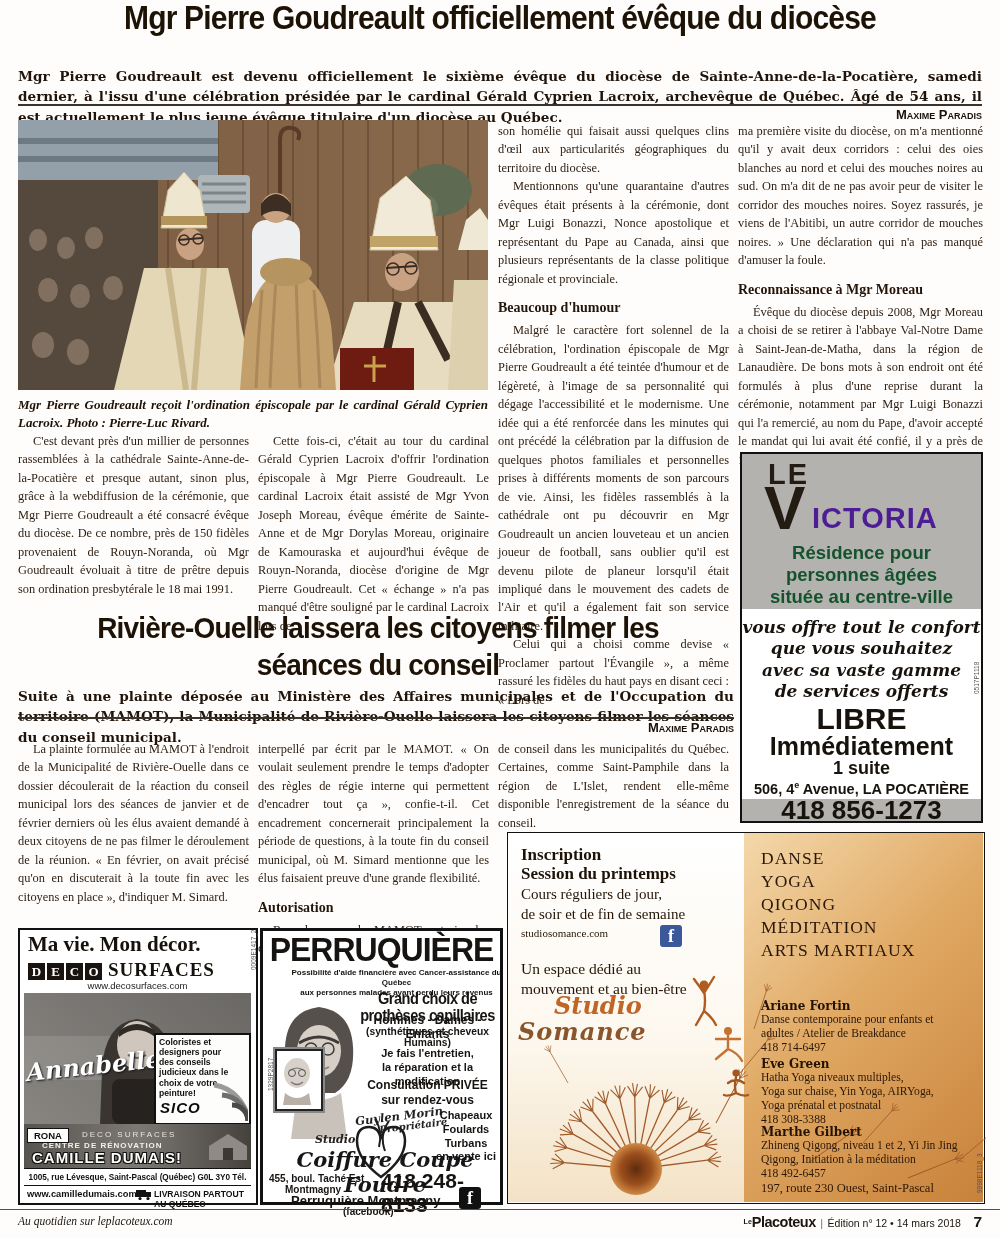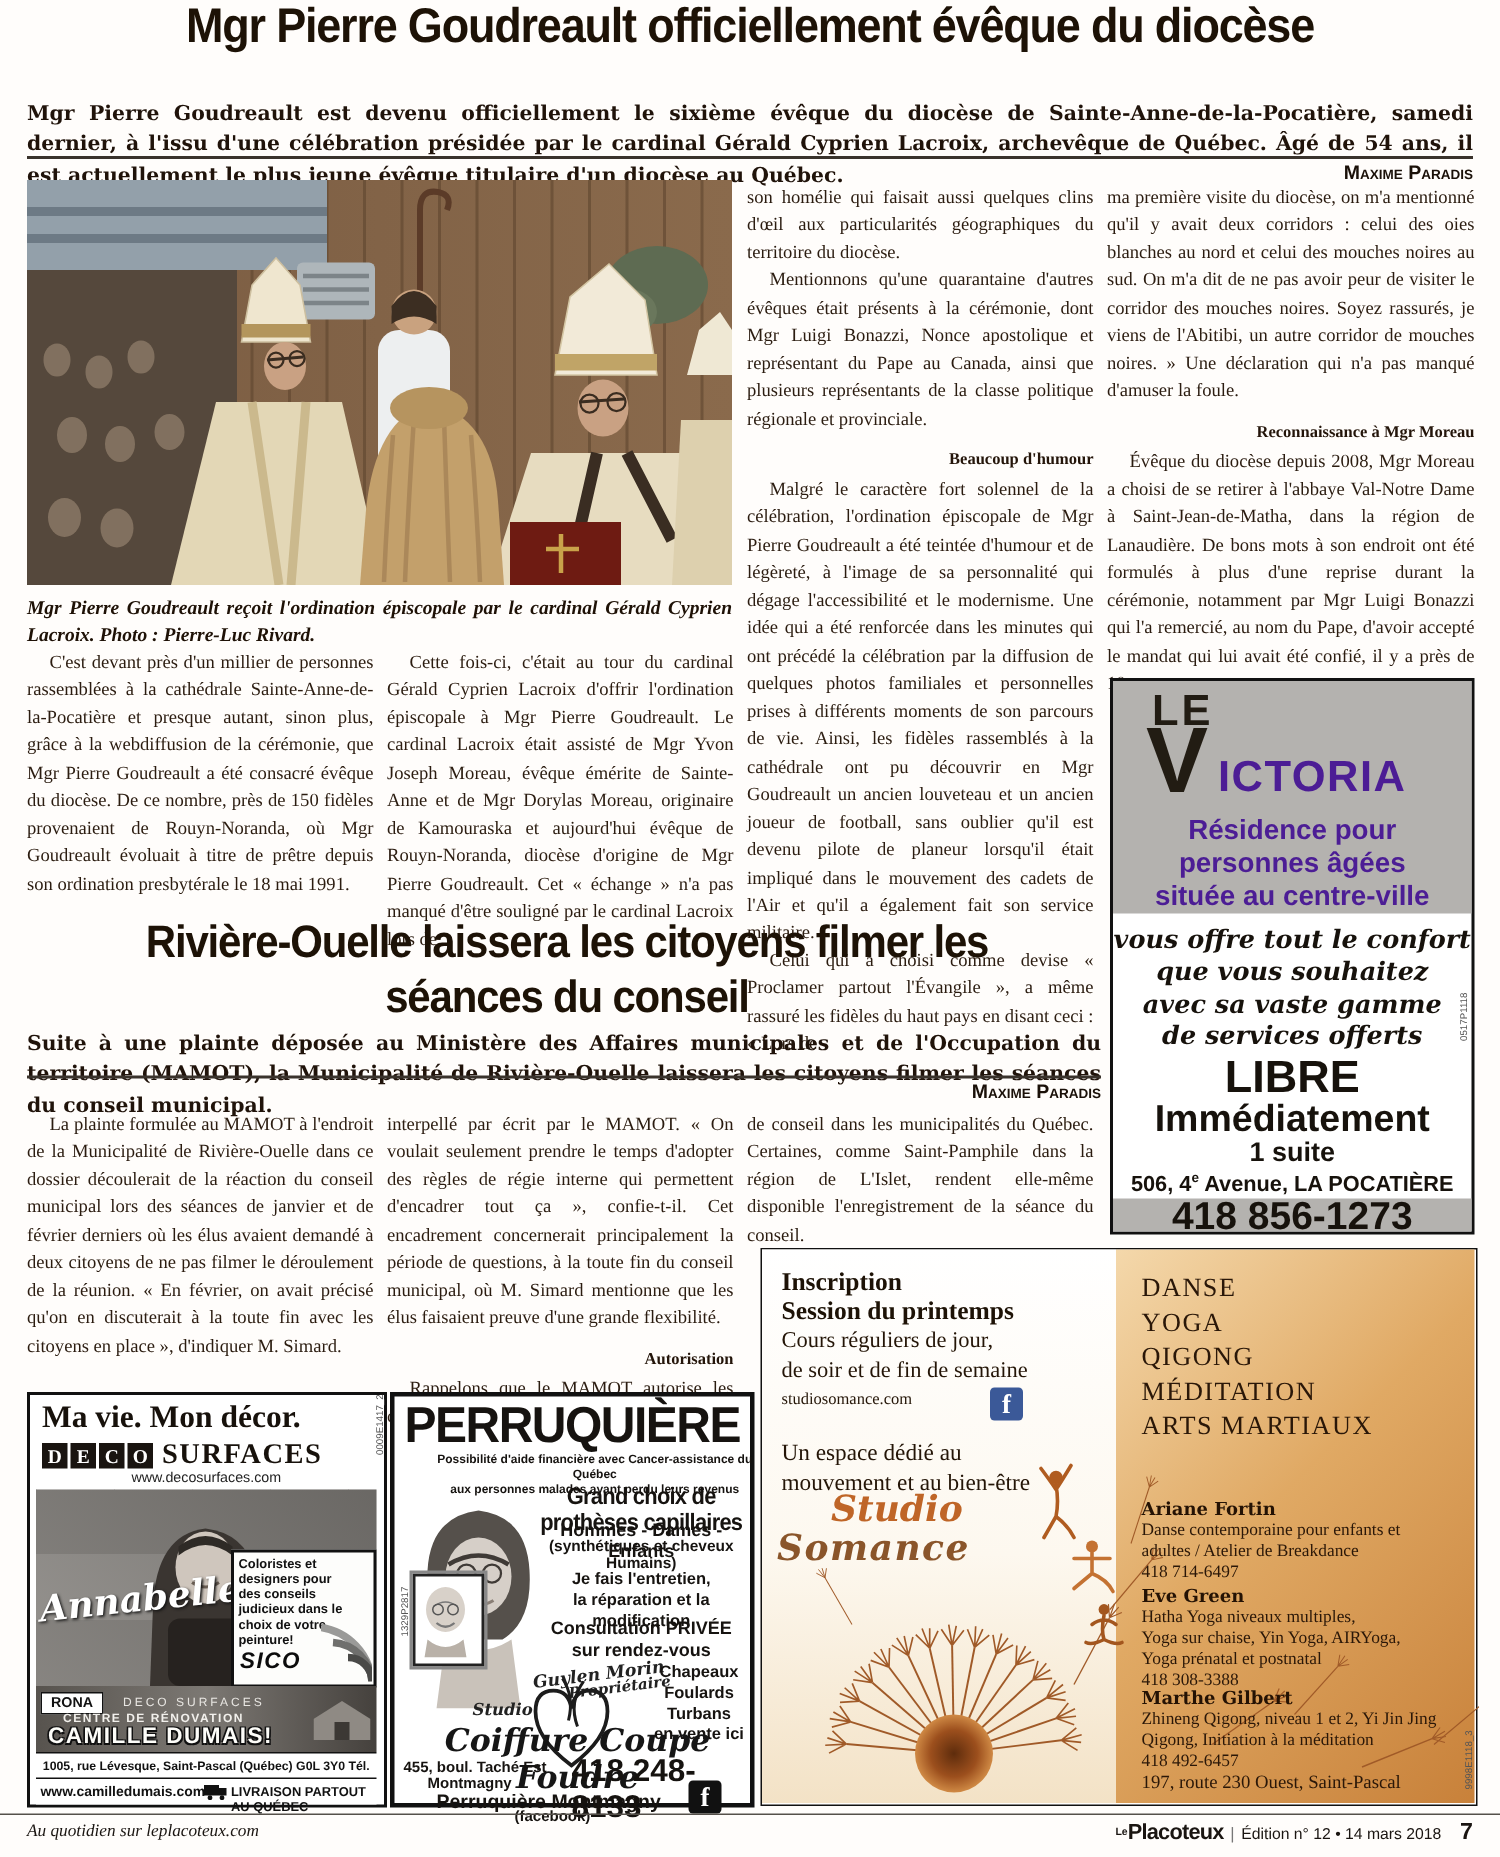--- a/index.html
+++ b/index.html
@@ -12,30 +12,30 @@
       letter-spacing:-0.8px;transform:scaleY(1.08);transform-origin:top center;}
   .lede{font-family:"DejaVu Serif",serif;font-weight:bold;font-size:13.6px;line-height:1.5;
         color:#20130a;text-align:justify;}
   .byline{font-family:"Liberation Sans",sans-serif;font-weight:bold;font-variant:small-caps;
           font-size:13px;color:#1a1008;text-align:right;}
   .rule{background:#3a332c;height:1.5px;}
   .body{font-size:12.4px;line-height:1.49;text-align:justify;color:#2b1c10;hyphens:auto;}
   .body p{margin:0 0 0 0;text-indent:15px;}
   .body p.noindent{text-indent:0;}
   .body p.gap{margin-top:18px;}
-  .subhead{font-weight:bold;text-align:right;font-size:11px;margin:10px 0 2px 0;color:#24150a;}
+  .subhead{font-weight:bold;text-align:left;font-size:14px;margin:10px 0 2px 0;color:#24150a;}
   .caption{font-weight:bold;font-style:italic;font-size:13px;line-height:1.35;color:#1e1106;text-align:justify;}
   .adborder{border:2px solid #111;background:#fff;box-sizing:border-box;}
   .pre{white-space:pre-line;}
   .vcode{font-family:"Liberation Sans",sans-serif;font-size:6.5px;color:#555;
          transform:rotate(-90deg);transform-origin:left top;white-space:nowrap;}
   
   .vic-gray{background:#b4b2af;}
   .vic-sub{font-family:"Liberation Sans",sans-serif;font-weight:bold;font-size:18.5px;line-height:1.18;
-           text-align:center;color:#4c1d95;}
+           text-align:center;color:#14532d;}
   .vic-pitch{font-family:"DejaVu Serif",serif;font-weight:bold;font-style:italic;font-size:17px;
              line-height:1.25;text-align:center;color:#17120c;}
   
   .deco-box{display:inline-block;width:17px;height:17px;background:#191410;color:#fff;
             font-family:"Liberation Serif",serif;font-weight:bold;font-size:13px;text-align:center;
             line-height:17px;margin-right:2px;}
   .tilebg{background:
      linear-gradient(45deg,rgba(255,255,255,.08),rgba(0,0,0,.15)),
      repeating-linear-gradient(0deg,#7d7a76 0 44px,#8d8a86 44px 88px),
      repeating-linear-gradient(90deg,rgba(0,0,0,.25) 0 1px,transparent 1px 52px);}

